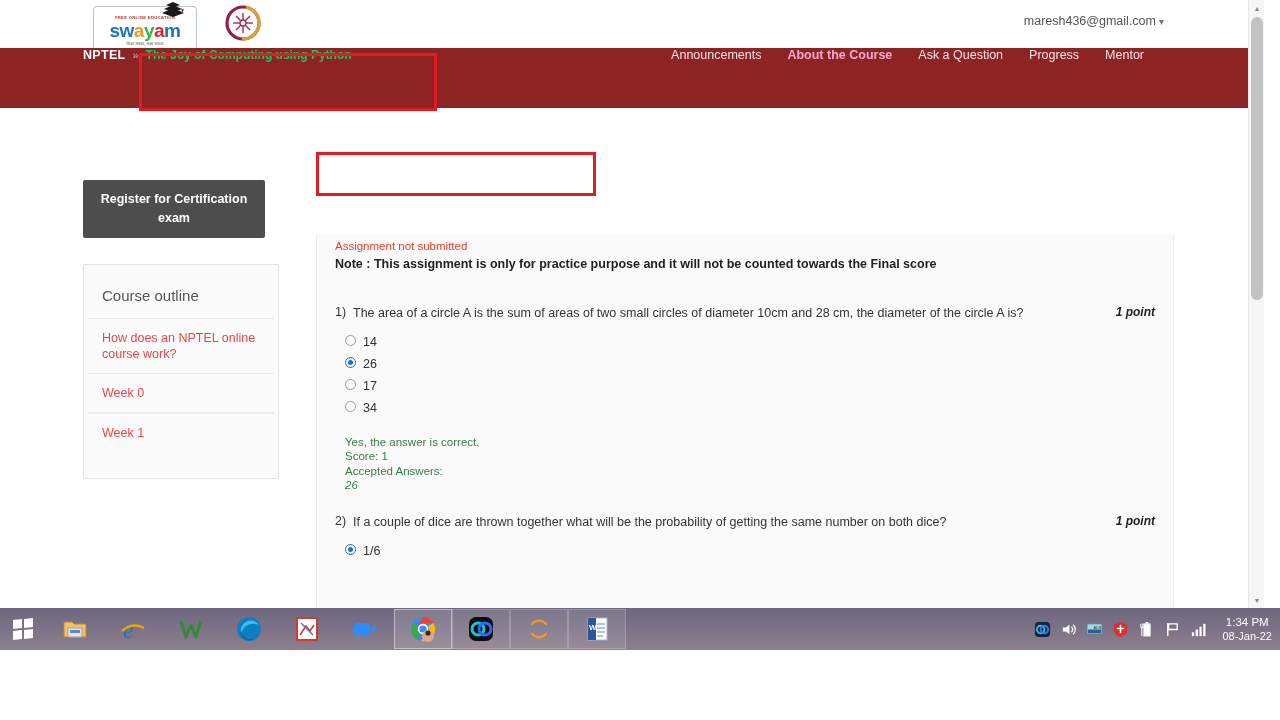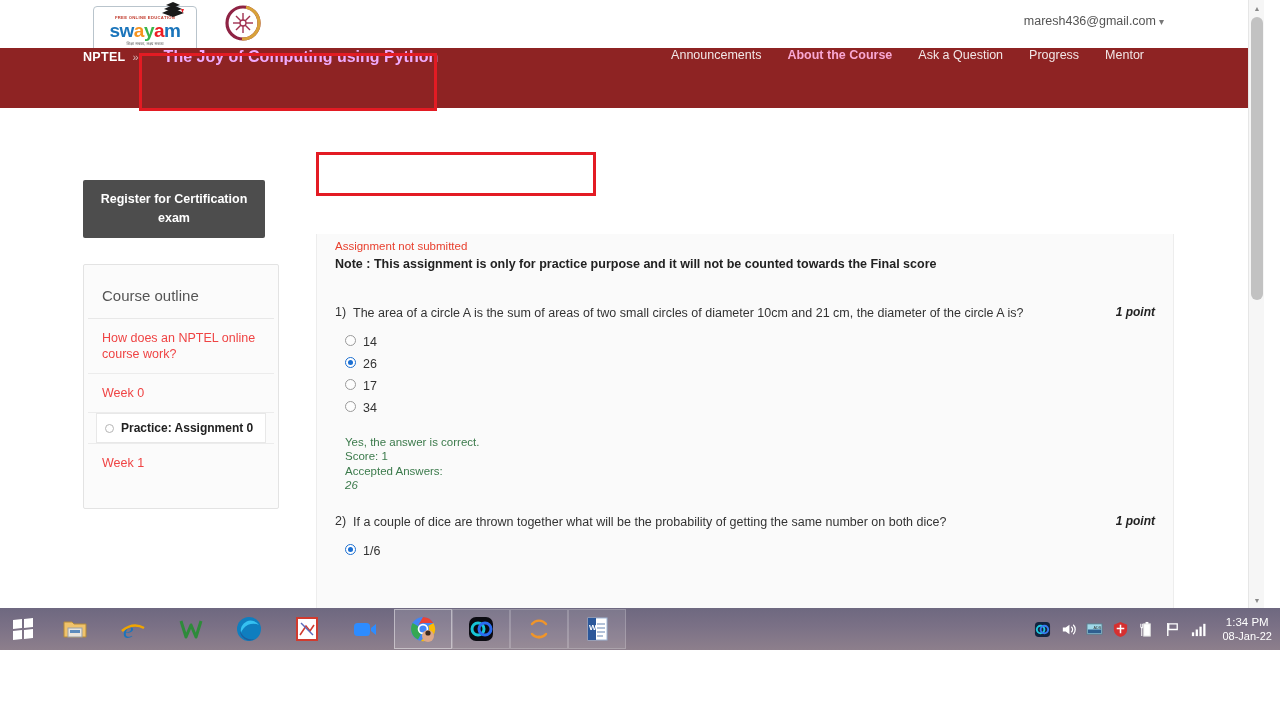--- a/index.html
+++ b/index.html
@@ -49,21 +49,21 @@
   .user-email .caret { font-size:10px; color:#777; margin-left:3px;}
 
   
   .navbar {
     position:relative; height:60px; background:#8e2323;
     display:flex; align-items:flex-start;
   }
   .nav-left { display:flex; align-items:center; margin-left:83px; }
   .nav-nptel { color:#fff; font-size:12.5px; font-weight:bold; letter-spacing:.3px; }
   .nav-sep { color:#d8b9b9; font-size:11px; margin:0 7px; }
-  .nav-course { color:#f0abfc; font-size:16px; font-weight:bold;margin-left:18px; }
+  .nav-course { color:#22c55e; font-size:12px; font-weight:bold; }
   .nav-right { position:absolute; right:107px; display:flex; align-items:center; gap:0; }
   .nav-item { color:#f2e6e6; font-size:12.5px; padding:0 13px; white-space:nowrap; }
   .nav-item.active { color:#f9a8d4; font-weight:bold; }
 
   
   .annot { position:absolute; border:3px solid #e31b23; pointer-events:none; }
   #annot-course { left:139px; top:53px; width:298px; height:58px; }
   #annot-title  { left:316px; top:152px; width:280px; height:44px; }
 
   
@@ -237,37 +237,33 @@
     </div>
 
     <div class="content-wrap">
 
       <div class="sidebar">
         <div class="btn-register">Register for Certification exam</div>
         <div class="outline-card">
           <div class="outline-title">Course outline</div>
           <div class="outline-item">How does an NPTEL online course work?</div>
           <div class="outline-item">Week 0</div>
-          <div class="outline-sub">
-            <span class="radio-sm"></span>
-            <span>Practice: Assignment 0</span>
-          </div>
           <div class="outline-item last" style="border-top:1px solid #ececec;">Week 1</div>
           <div class="outline-pad"></div>
         </div>
       </div>
 
       <div class="main-panel">
         <div class="notsub">Assignment not submitted</div>
         <div class="note">Note : This assignment is only for practice purpose and it will not be counted towards the Final score</div>
 
         <div class="question">
           <div class="q-head">
             <span class="q-num">1)</span>
-            <span class="q-text">The area of a circle A is the sum of areas of two small circles of diameter 10cm and 21 cm, the diameter of the circle A is?</span>
+            <span class="q-text">The area of a circle A is the sum of areas of two small circles of diameter 10cm and 28 cm, the diameter of the circle A is?</span>
             <span class="q-points">1 point</span>
           </div>
           <div class="options">
             <div class="opt">
               <span class="radio"></span>
               <span class="opt-label">14</span>
             </div>
             <div class="opt">
               <span class="radio on"></span>
               <span class="opt-label">26</span>

